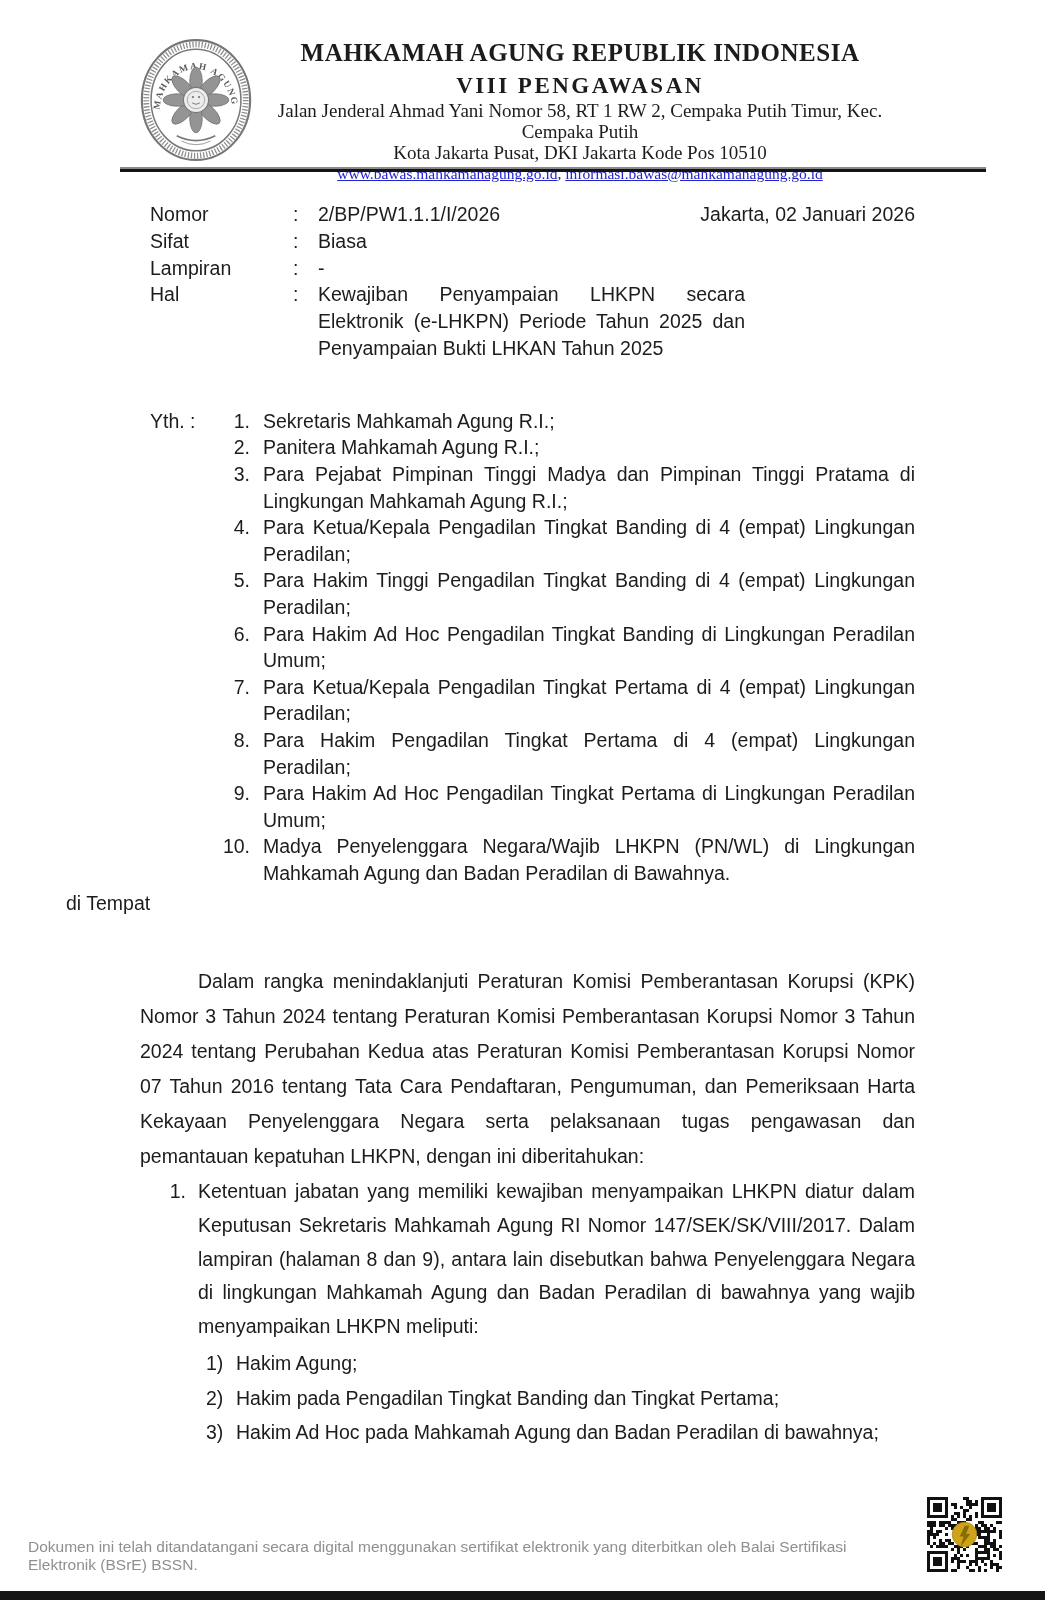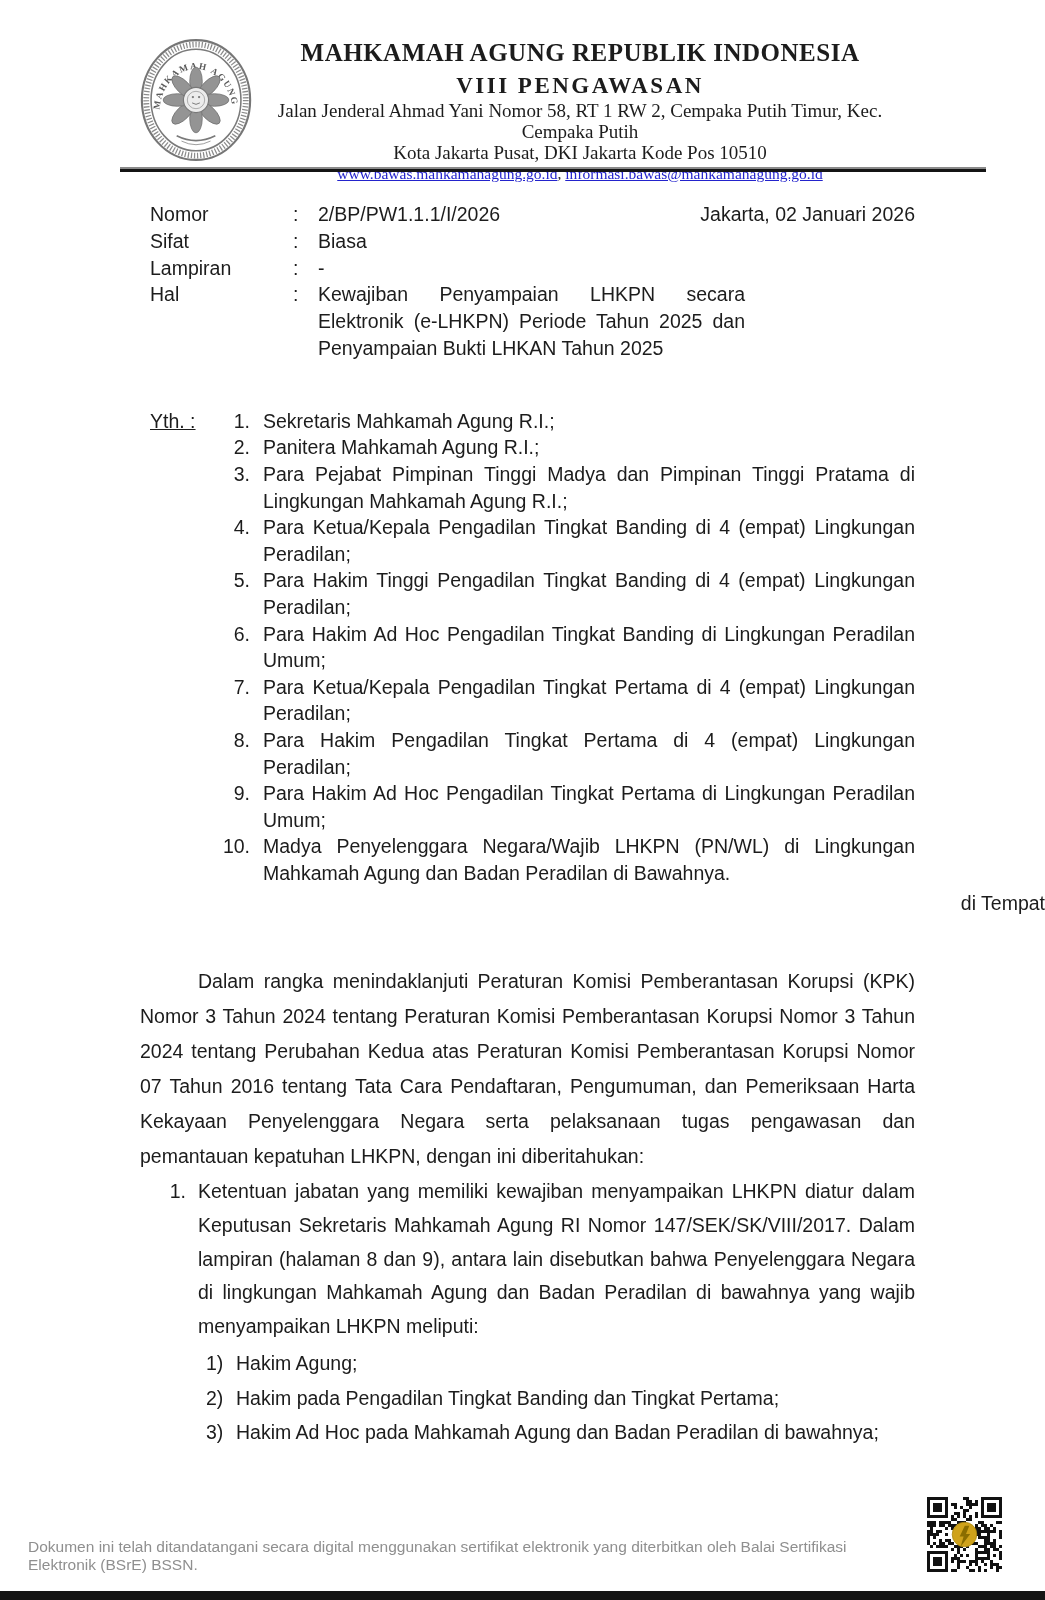--- a/index.html
+++ b/index.html
@@ -47,26 +47,26 @@
   .meta-label { width:143px; flex:none; }
   .meta-colon { width:25px; flex:none; }
   .meta-value { width:427px; text-align:justify; }
 
   
   .recipients {
     display:flex;
     margin:46px 130px 0 150px;
     font-size:19.5px; line-height:26.6px;
   }
-  .yth-label { width:68px; flex:none;text-decoration:underline; }
+  .yth-label { width:68px; flex:none; }
   .recipient-list { flex:1; }
   .recipient-row { display:flex; }
   .recipient-num { width:32px; flex:none; text-align:right; padding-right:13px; box-sizing:content-box; }
   .recipient-txt { flex:1; text-align:justify; }
-  .closing { margin:6px 0 0 66px; font-size:19.5px;text-align:right; }
+  .closing { margin:6px 0 0 66px; font-size:19.5px; }
 
   
   .body-paragraph {
     margin:49px 130px 0 140px;
     font-size:19.5px; line-height:35px;
     text-align:justify; text-indent:58px;
   }
   .body-list { margin:1px 130px 0 140px; font-size:19.5px; }
   .body-item { display:flex; line-height:33.6px; }
   .body-item-num { width:46px; flex:none; text-align:right; padding-right:12px; box-sizing:content-box; }

